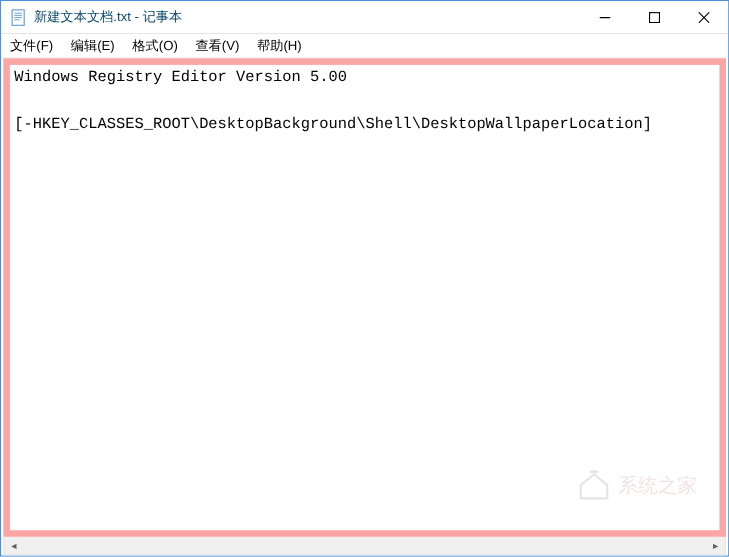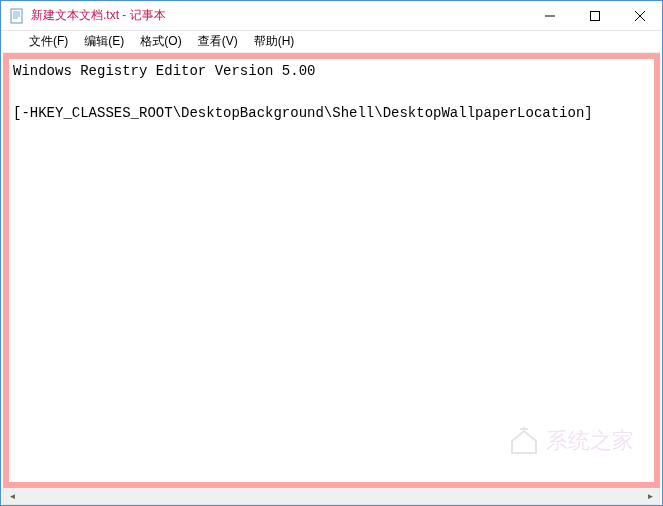--- a/index.html
+++ b/index.html
@@ -26,41 +26,41 @@
       width: 16px;
       height: 16px;
       margin-left: 8px;
       margin-right: 6px;
       display: inline-flex;
       align-items: center;
       justify-content: center;
     }
     .titlebar-title {
       font-size: 12px;
-      color: #be185d;
+      color: #0c4a6e;
       flex: 1;
     }
     .window-controls {
       display: flex;
       height: 100%;
     }
     .window-control {
       width: 45px;
       height: 100%;
       display: flex;
       align-items: center;
       justify-content: center;
       cursor: pointer;
     }
     .menubar {
       height: 22px;
       background: #fff;
       display: flex;
       align-items: flex-start;
-      padding-left: 20px;
+      padding-left: 0;
       border-bottom: 1px solid #f0f0f0;
     }
     .menu-item {
       font-size: 12px;
       padding: 2px 8px;
       cursor: pointer;
       color: #000;
     }
     .content-area {
       position: relative;
@@ -105,22 +105,22 @@
     .scroll-track {
       flex: 1;
       height: 100%;
       position: relative;
     }
     .watermark {
       position: absolute;
       right: 20px;
       bottom: 25px;
       opacity: 0.12;
-      font-size: 22px;
-      color: #a21caf;
+      font-size: 18px;
+      color: #7f1d1d;
       display: flex;
       align-items: center;
       gap: 6px;
       pointer-events: none;
     }
     .watermark-icon {
       width: 32px;
       height: 32px;
     }
   </style>

